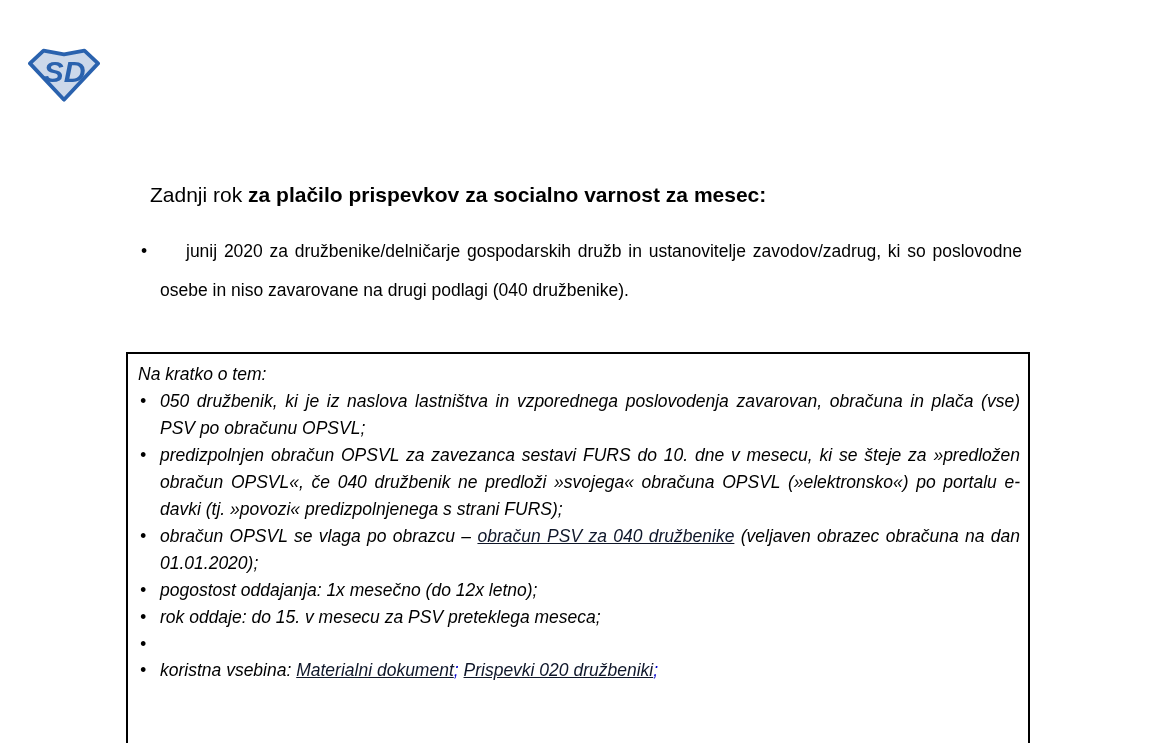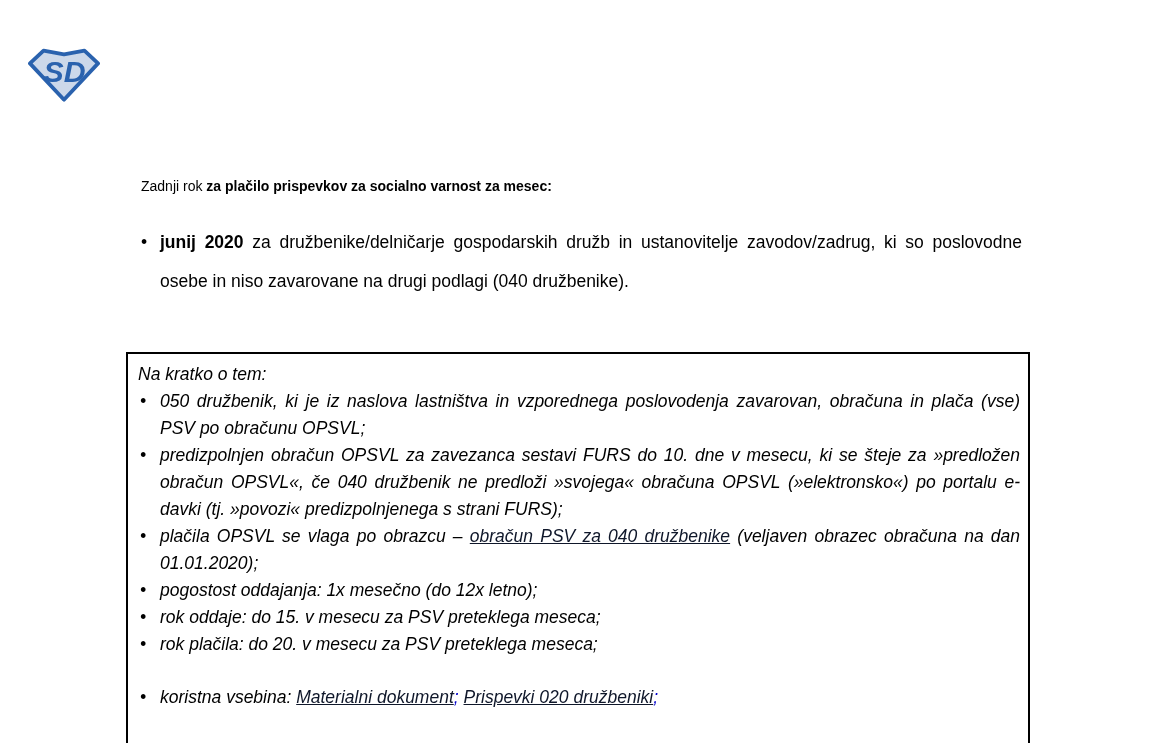--- a/index.html
+++ b/index.html
@@ -11,33 +11,33 @@
     font-family:"Liberation Sans", sans-serif;
     color:#000000;
   }
 
   
   .logo { position:absolute; left:26px; top:46px; width:76px; height:56px; }
   .logo svg { width:100%; height:100%; display:block; }
 
   
   .content { position:absolute; left:133px; top:165px; width:889px; }
-  .heading { margin:8px; font-size:14px; line-height:26px; }
+  .heading { margin:17px; font-size:21px; line-height:26px; }
   .heading .bold { font-weight:bold; }
 
   .intro-item {
     position:relative;
     margin-top:24px;
     padding-left:27px;
     font-size:17.5px;
     line-height:39px;
     text-align:justify;
   }
   .intro-item .marker { position:absolute; left:8px; }
-  .intro-item .bold { font-weight:bold; }
+  .intro-item .bold { font-weight:normal;margin-left:26px; }
 
   
   .box {
     position:absolute;
     left:126px; top:352px;
     width:904px;
     min-height:430px;
     box-sizing:border-box;
     border:2px solid #000000;
     padding:7px 8px 24px 10px;
@@ -86,33 +86,33 @@
 
     <div class="b-item">
       <span class="marker">•</span><span>050 družbenik, ki je iz naslova lastništva in vzporednega poslovodenja zavarovan, obračuna in plača (vse) PSV po obračunu OPSVL;</span>
     </div>
 
     <div class="b-item">
       <span class="marker">•</span><span>predizpolnjen obračun OPSVL za zavezanca sestavi FURS do 10. dne v mesecu, ki se šteje za »predložen obračun OPSVL«, če 040 družbenik ne predloži »svojega« obračuna OPSVL (»elektronsko«) po portalu e-davki (tj. »povozi« predizpolnjenega s strani FURS);</span>
     </div>
 
     <div class="b-item">
-      <span class="marker">•</span><span>plačila OPSVL se vlaga po obrazcu – </span><a class="doc-link">obračun PSV za 040 družbenike</a><span> (veljaven obrazec obračuna na dan 01.01.2020);</span>
+      <span class="marker">•</span><span>obračun OPSVL se vlaga po obrazcu – </span><a class="doc-link">obračun PSV za 040 družbenike</a><span> (veljaven obrazec obračuna na dan 01.01.2020);</span>
     </div>
 
     <div class="b-item">
       <span class="marker">•</span><span>pogostost oddajanja: 1x mesečno (do 12x letno);</span>
     </div>
 
     <div class="b-item">
       <span class="marker">•</span><span>rok oddaje: do 15. v mesecu za PSV preteklega meseca;</span>
     </div>
 
     <div class="b-item">
-      <span class="marker">•</span><span>rok plačila: do 20. v mesecu za PSV preteklega meseca;</span>
+      <span class="marker">•</span>
     </div>
 
     <div class="b-item spaced">
       <span class="marker">•</span><span>koristna vsebina: </span><a class="doc-link">Materialni dokument</a><span class="link-punct">;</span><span> </span><a class="doc-link">Prispevki 020 družbeniki</a><span class="link-punct">;</span>
     </div>
   </div>
 
 </div>
 
 </body></html>

